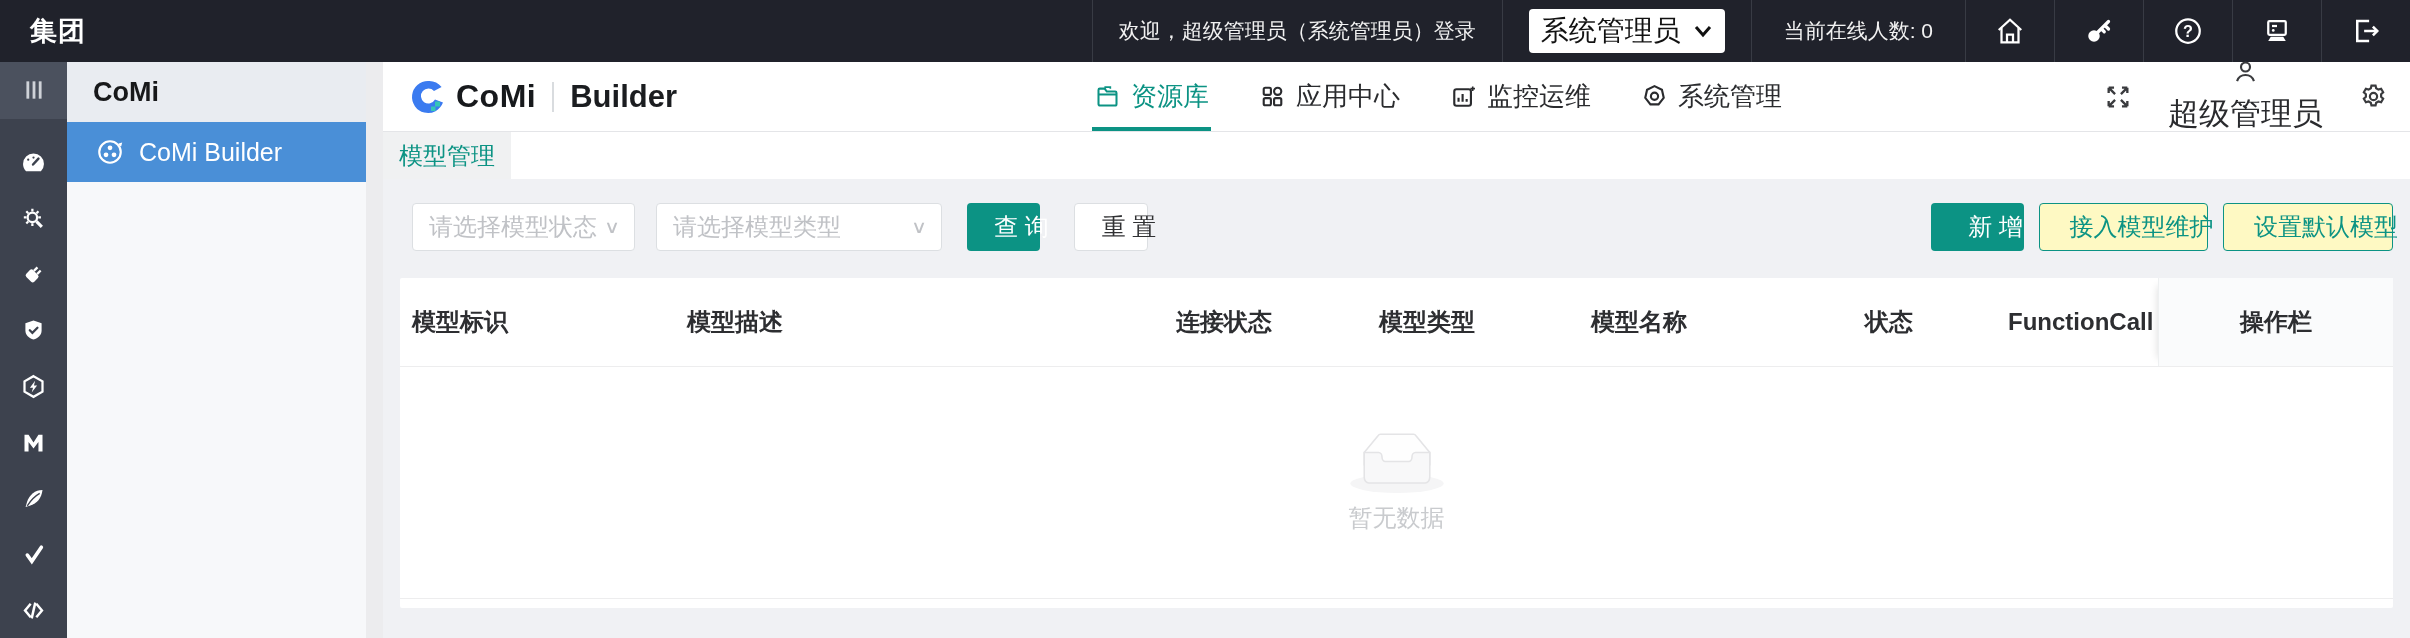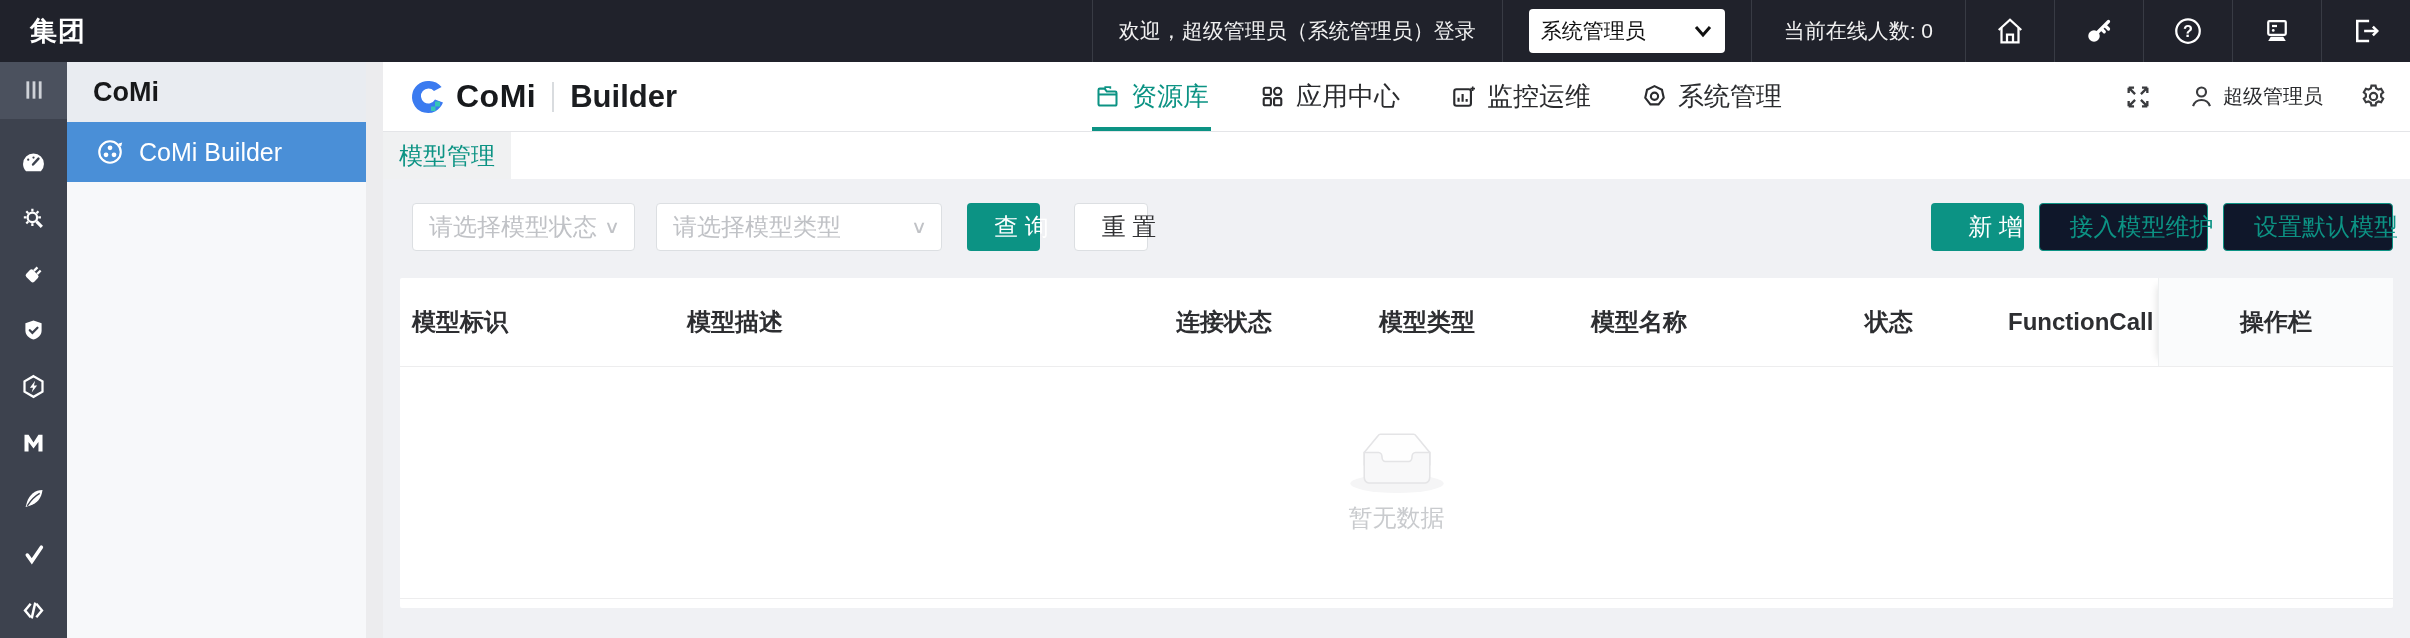--- a/index.html
+++ b/index.html
@@ -9,21 +9,21 @@
 
   
   .topbar { position:absolute; left:0; top:0; width:2410px; height:62px;
     background:#20222b; display:flex; align-items:center; color:#fff; }
   .topbar .brand { font-size:27px; font-weight:bold; padding-left:30px; letter-spacing:1px; }
   .topbar .spacer { flex:1; }
   .tb-div { width:1px; height:62px; background:#383b44; }
   .tb-welcome { font-size:21px; color:#f2f2f2; padding:0 26px; }
   .tb-select { margin:0 26px; width:196px; height:44px; background:#fff; border-radius:4px;
     display:flex; align-items:center; justify-content:space-between; padding:0 12px;
-    color:#111; font-size:21px; cursor:pointer; }
+    color:#111; font-size:28px; cursor:pointer; }
   .tb-online { font-size:21px; color:#f2f2f2; padding:0 32px; white-space:nowrap; }
   .tb-icon-cell { width:88px; height:62px; display:flex; align-items:center; justify-content:center; cursor:pointer; }
   .tb-icon-cell svg { display:block; }
 
   
   .rail { position:absolute; left:0; top:62px; width:67px; height:576px; background:#3d424e;
     display:flex; flex-direction:column; align-items:center; }
   .rail-item { width:67px; height:58px; display:flex; align-items:center; justify-content:center; cursor:pointer; }
   .rail-item.first { background:#4b515e; margin-bottom:16px; }
   .rail-item + .rail-item:not(.first) { margin-top:0px; }
@@ -50,41 +50,41 @@
   .logo .l-div { width:2px; height:30px; background:#d9dcdf; margin:0 16px; }
   .logo .prod { font-size:31px; font-weight:bold; color:#1b1d20; }
 
   .nav { display:flex; align-items:flex-start; margin-left:415px; height:100%; }
   .nav-item { display:flex; align-items:center; gap:10px; height:100%; padding:0 2px; margin-right:46px;
     font-size:26px; color:#2a2b2e; cursor:pointer; position:relative; }
   .nav-item.active { color:#0c9384; }
   .nav-item.active::after { content:""; position:absolute; left:0; right:0; bottom:0; height:4px; background:#0c9384; }
 
   .appbar .right { margin-left:auto; display:flex; align-items:center; gap:36px; }
-  .appbar .user { display:flex; align-items:flex-start; gap:8px; font-size:20px; color:#2a2b2e; cursor:pointer; }
+  .appbar .user { display:flex; align-items:center; gap:8px; font-size:31px; color:#2a2b2e; cursor:pointer;flex-direction:column; }
   .icon-btn { display:flex; align-items:center; cursor:pointer; }
 
   .tabstrip { height:48px; background:#fff; border-top:1px solid #e4e5e8; display:flex; }
   .tab { min-width:107px; padding:0 16px; height:100%; background:#f0f1f2; color:#0c9384;
     font-size:24px; display:flex; align-items:center; justify-content:center; cursor:pointer; }
 
   .page-body { flex:1; padding:0 17px; display:flex; flex-direction:column; }
 
   .filter-row { margin-top:24px; display:flex; align-items:center; }
   .sel { height:48px; background:#fff; border:1px solid #dcdfe2; border-radius:4px;
     display:flex; align-items:center; justify-content:space-between; padding:0 14px 0 16px;
     font-size:24px; color:#c0c2c6; cursor:pointer; }
   .sel.status { width:223px; margin-left:12px; }
   .sel.type { width:286px; margin-left:21px; }
   .sel .chev { color:#c0c2c6; font-size:22px; transform:scaleY(0.8); }
   .btn { height:48px; border-radius:4px; font-size:24px; display:flex; align-items:center;
     justify-content:center; cursor:pointer; border:1px solid transparent; white-space:nowrap;padding-left:36px; }
   .btn.primary { background:#0c9384; color:#fff; }
   .btn.plain { background:#fff; border-color:#dcdfe2; color:#303133; }
-  .btn.outline { background:#0f172a; border-color:#0c9384; color:#0c9384; }
+  .btn.outline { background:#fef9c3; border-color:#0c9384; color:#0c9384; }
   .btn.search { width:73px; margin-left:25px; }
   .btn.reset { width:74px; margin-left:34px; }
   .filter-row .right-group { margin-left:auto; display:flex; align-items:center; }
   .btn.add { width:93px; }
   .btn.maintain { width:169px; margin-left:15px; }
   .btn.setdefault { width:170px; margin-left:15px; }
 
   .card { margin-top:27px; background:#fff; border-radius:2px; }
   .thead { display:grid; grid-template-columns:275px 489px 203px 212px 274px 143px 162px auto;
     height:89px; border-bottom:1px solid #ededee; }

